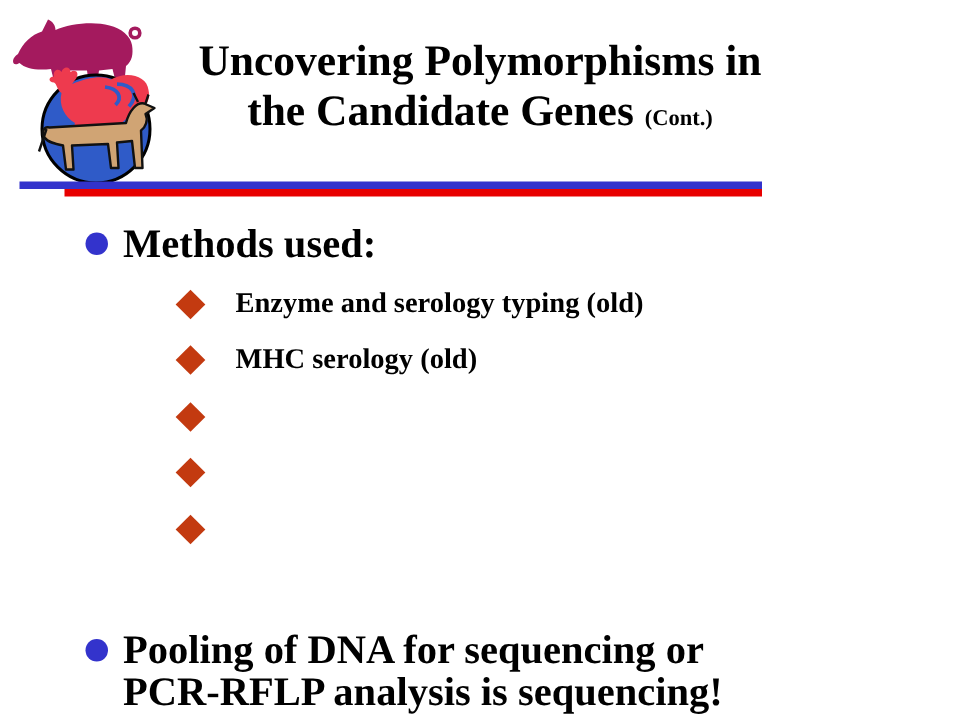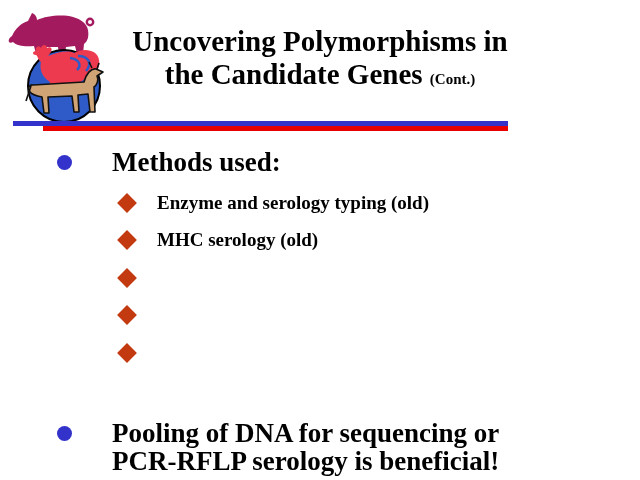--- a/index.html
+++ b/index.html
@@ -6,21 +6,21 @@
   .slide{position:relative;width:508px;height:480px;background:#ffffff;overflow:hidden;
          font-family:"Liberation Serif",serif;font-weight:bold;color:#000;}
 
   .title{position:absolute;left:118px;top:25px;width:404px;text-align:center;
          font-size:29px;line-height:33px;white-space:nowrap;}
   .title .cont{font-size:15px;}
 
   .divider-blue{position:absolute;left:13px;top:121px;width:558px;height:5px;background:#3333cc;}
   .divider-red{position:absolute;left:43px;top:126px;width:572px;height:5px;background:#e80000;}
 
-  .bullet-row{position:absolute;display:flex;align-items:center;gap:30px;}
+  .bullet-row{position:absolute;display:flex;align-items:center;}
   .dot{width:15px;height:15px;border-radius:50%;background:#3333cc;margin-right:10px;flex:none;}
   .methods-heading{left:57px;top:147px;}
   .methods-heading .label{font-size:27px;}
 
   .sub-list{position:absolute;left:114px;top:184px;}
   .sub-item{display:flex;align-items:center;height:37.5px;}
   .diamond-wrap{width:26px;height:26px;display:flex;align-items:center;justify-content:center;flex:none;}
   .diamond{width:14px;height:14px;background:#c33a10;transform:rotate(45deg);}
   .sub-item .label{font-size:19px;margin-left:17px;white-space:nowrap;}
 
@@ -124,17 +124,17 @@
       <span class="diamond-wrap">
           <span class="diamond"></span>
         </span>
     </div>
   </div>
 
   <div class="bullet-row conclusion">
     <span class="dot"></span>
     <div class="text">
       <div>Pooling of DNA for sequencing or</div>
-      <div>PCR-RFLP serology is beneficial!</div>
+      <div>PCR-RFLP analysis is sequencing!</div>
     </div>
   </div>
 
 </div>
 
 </body></html>

